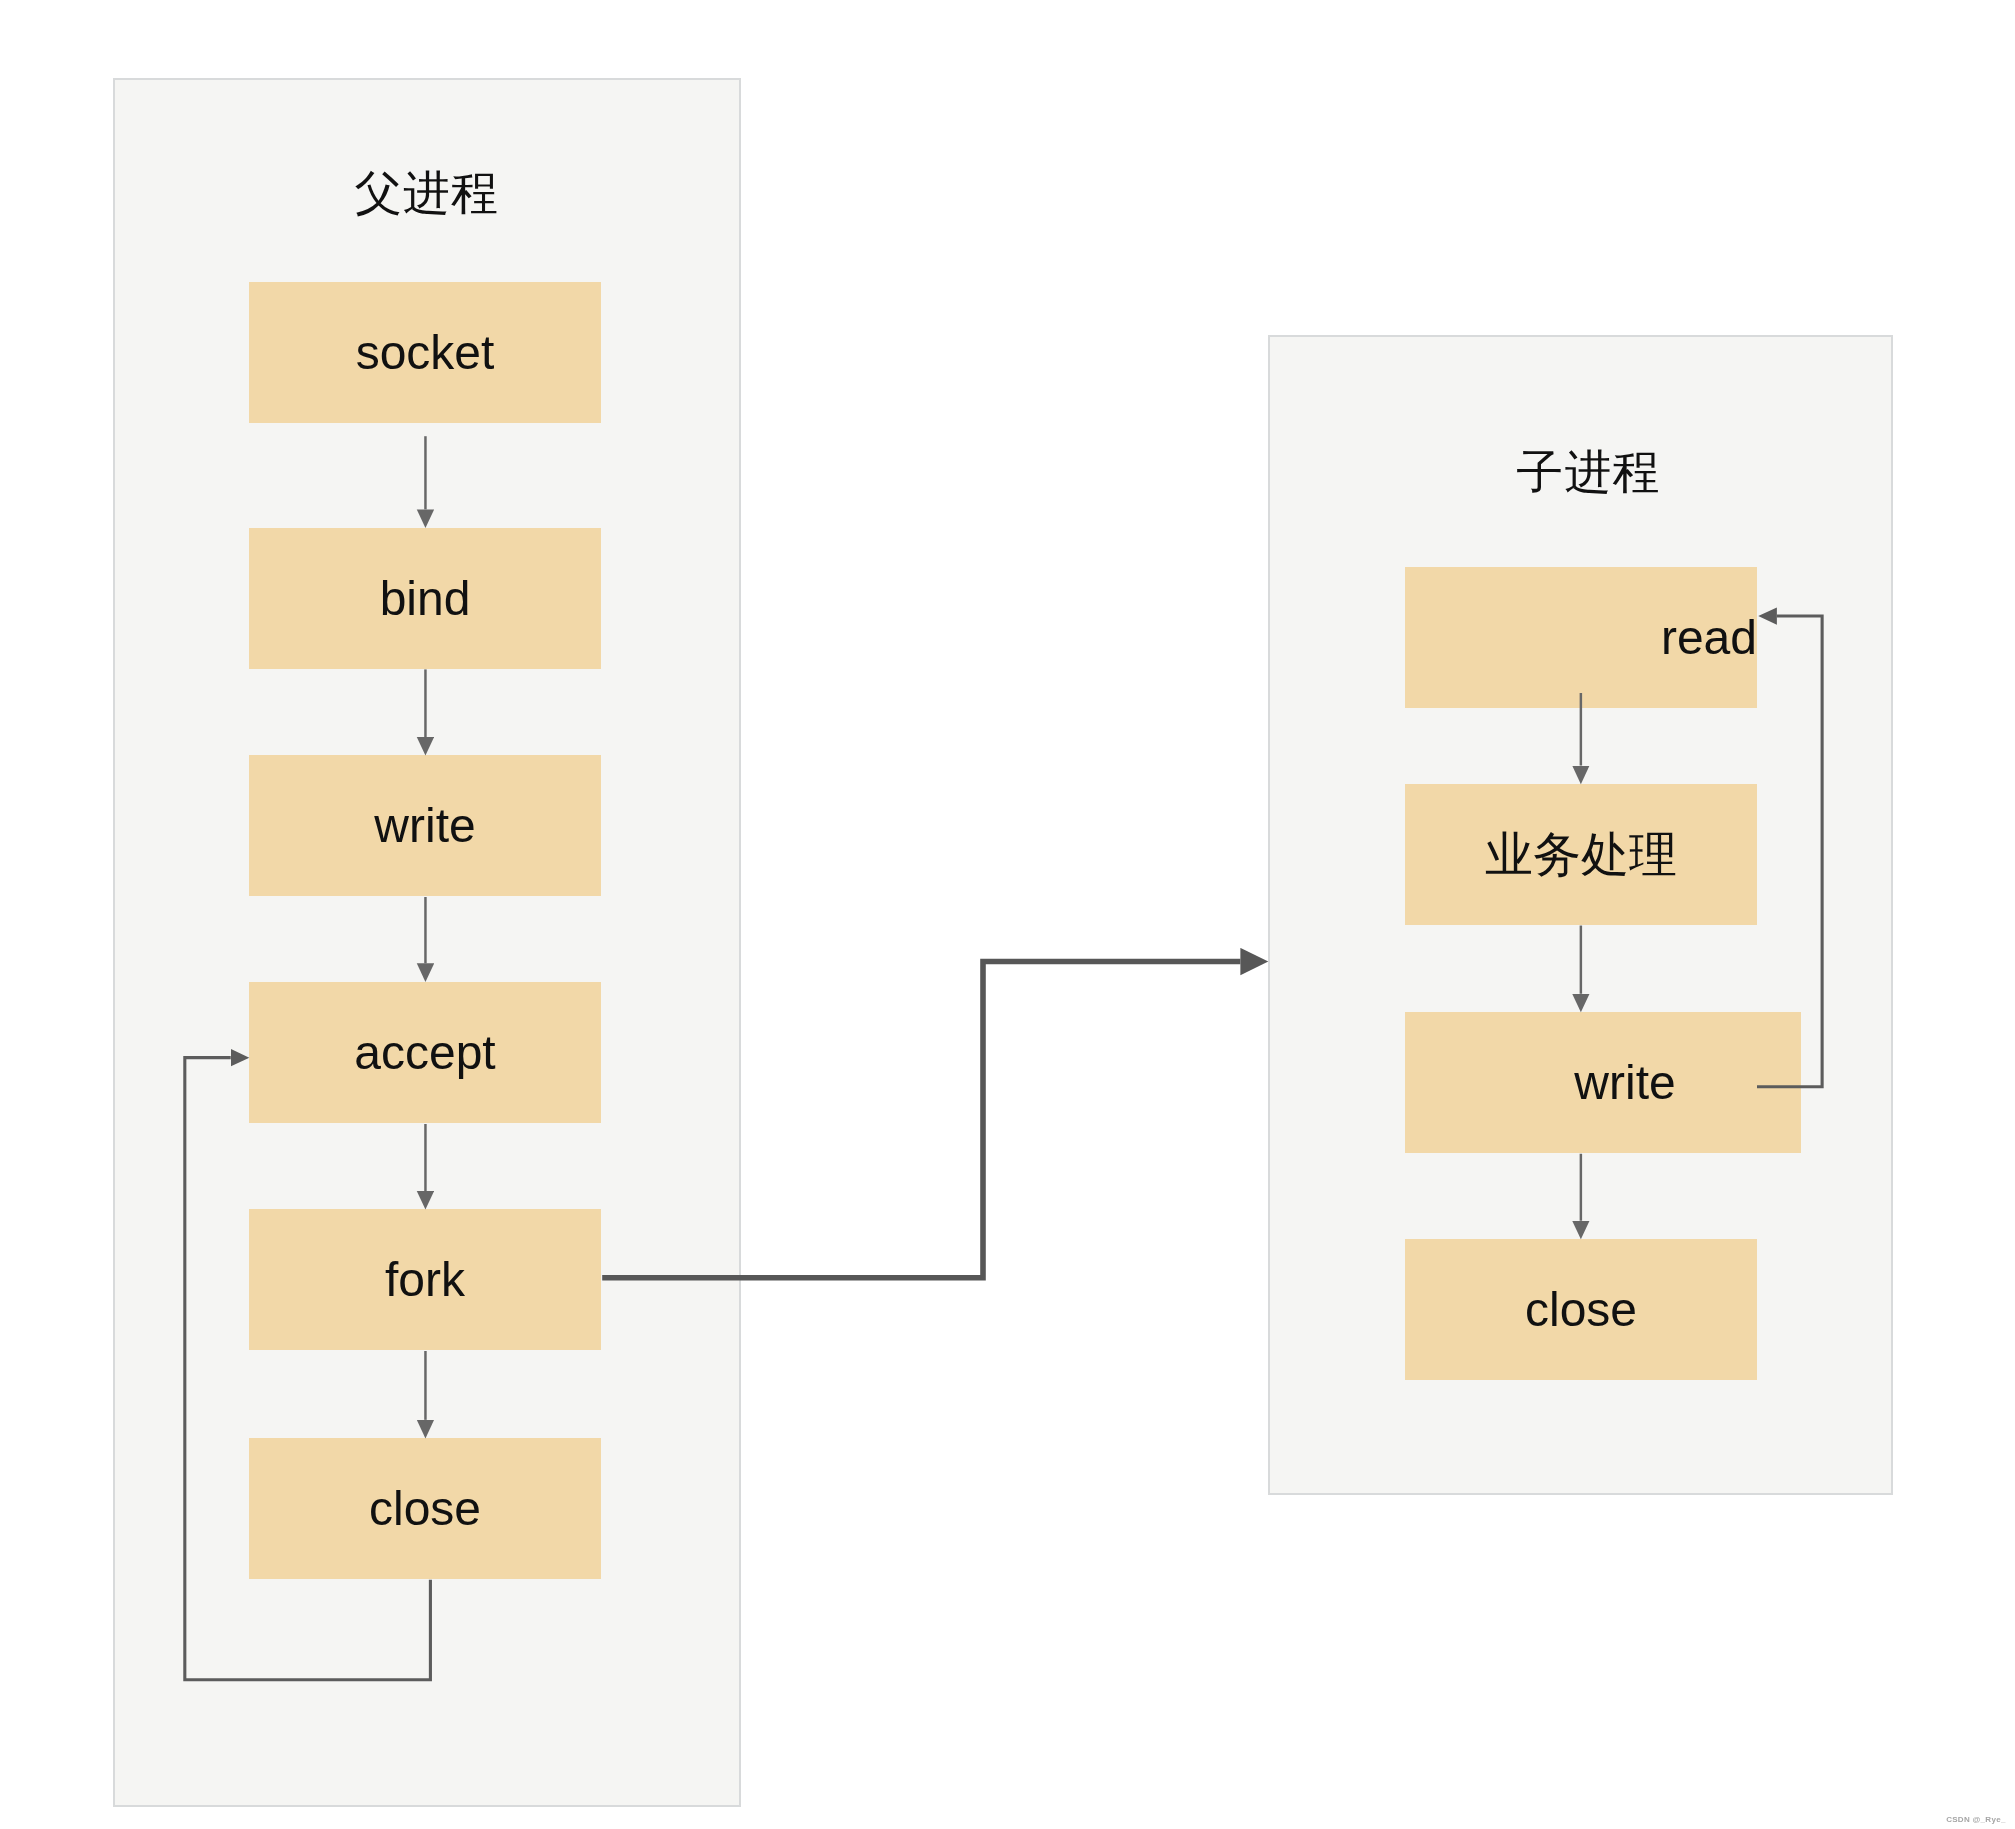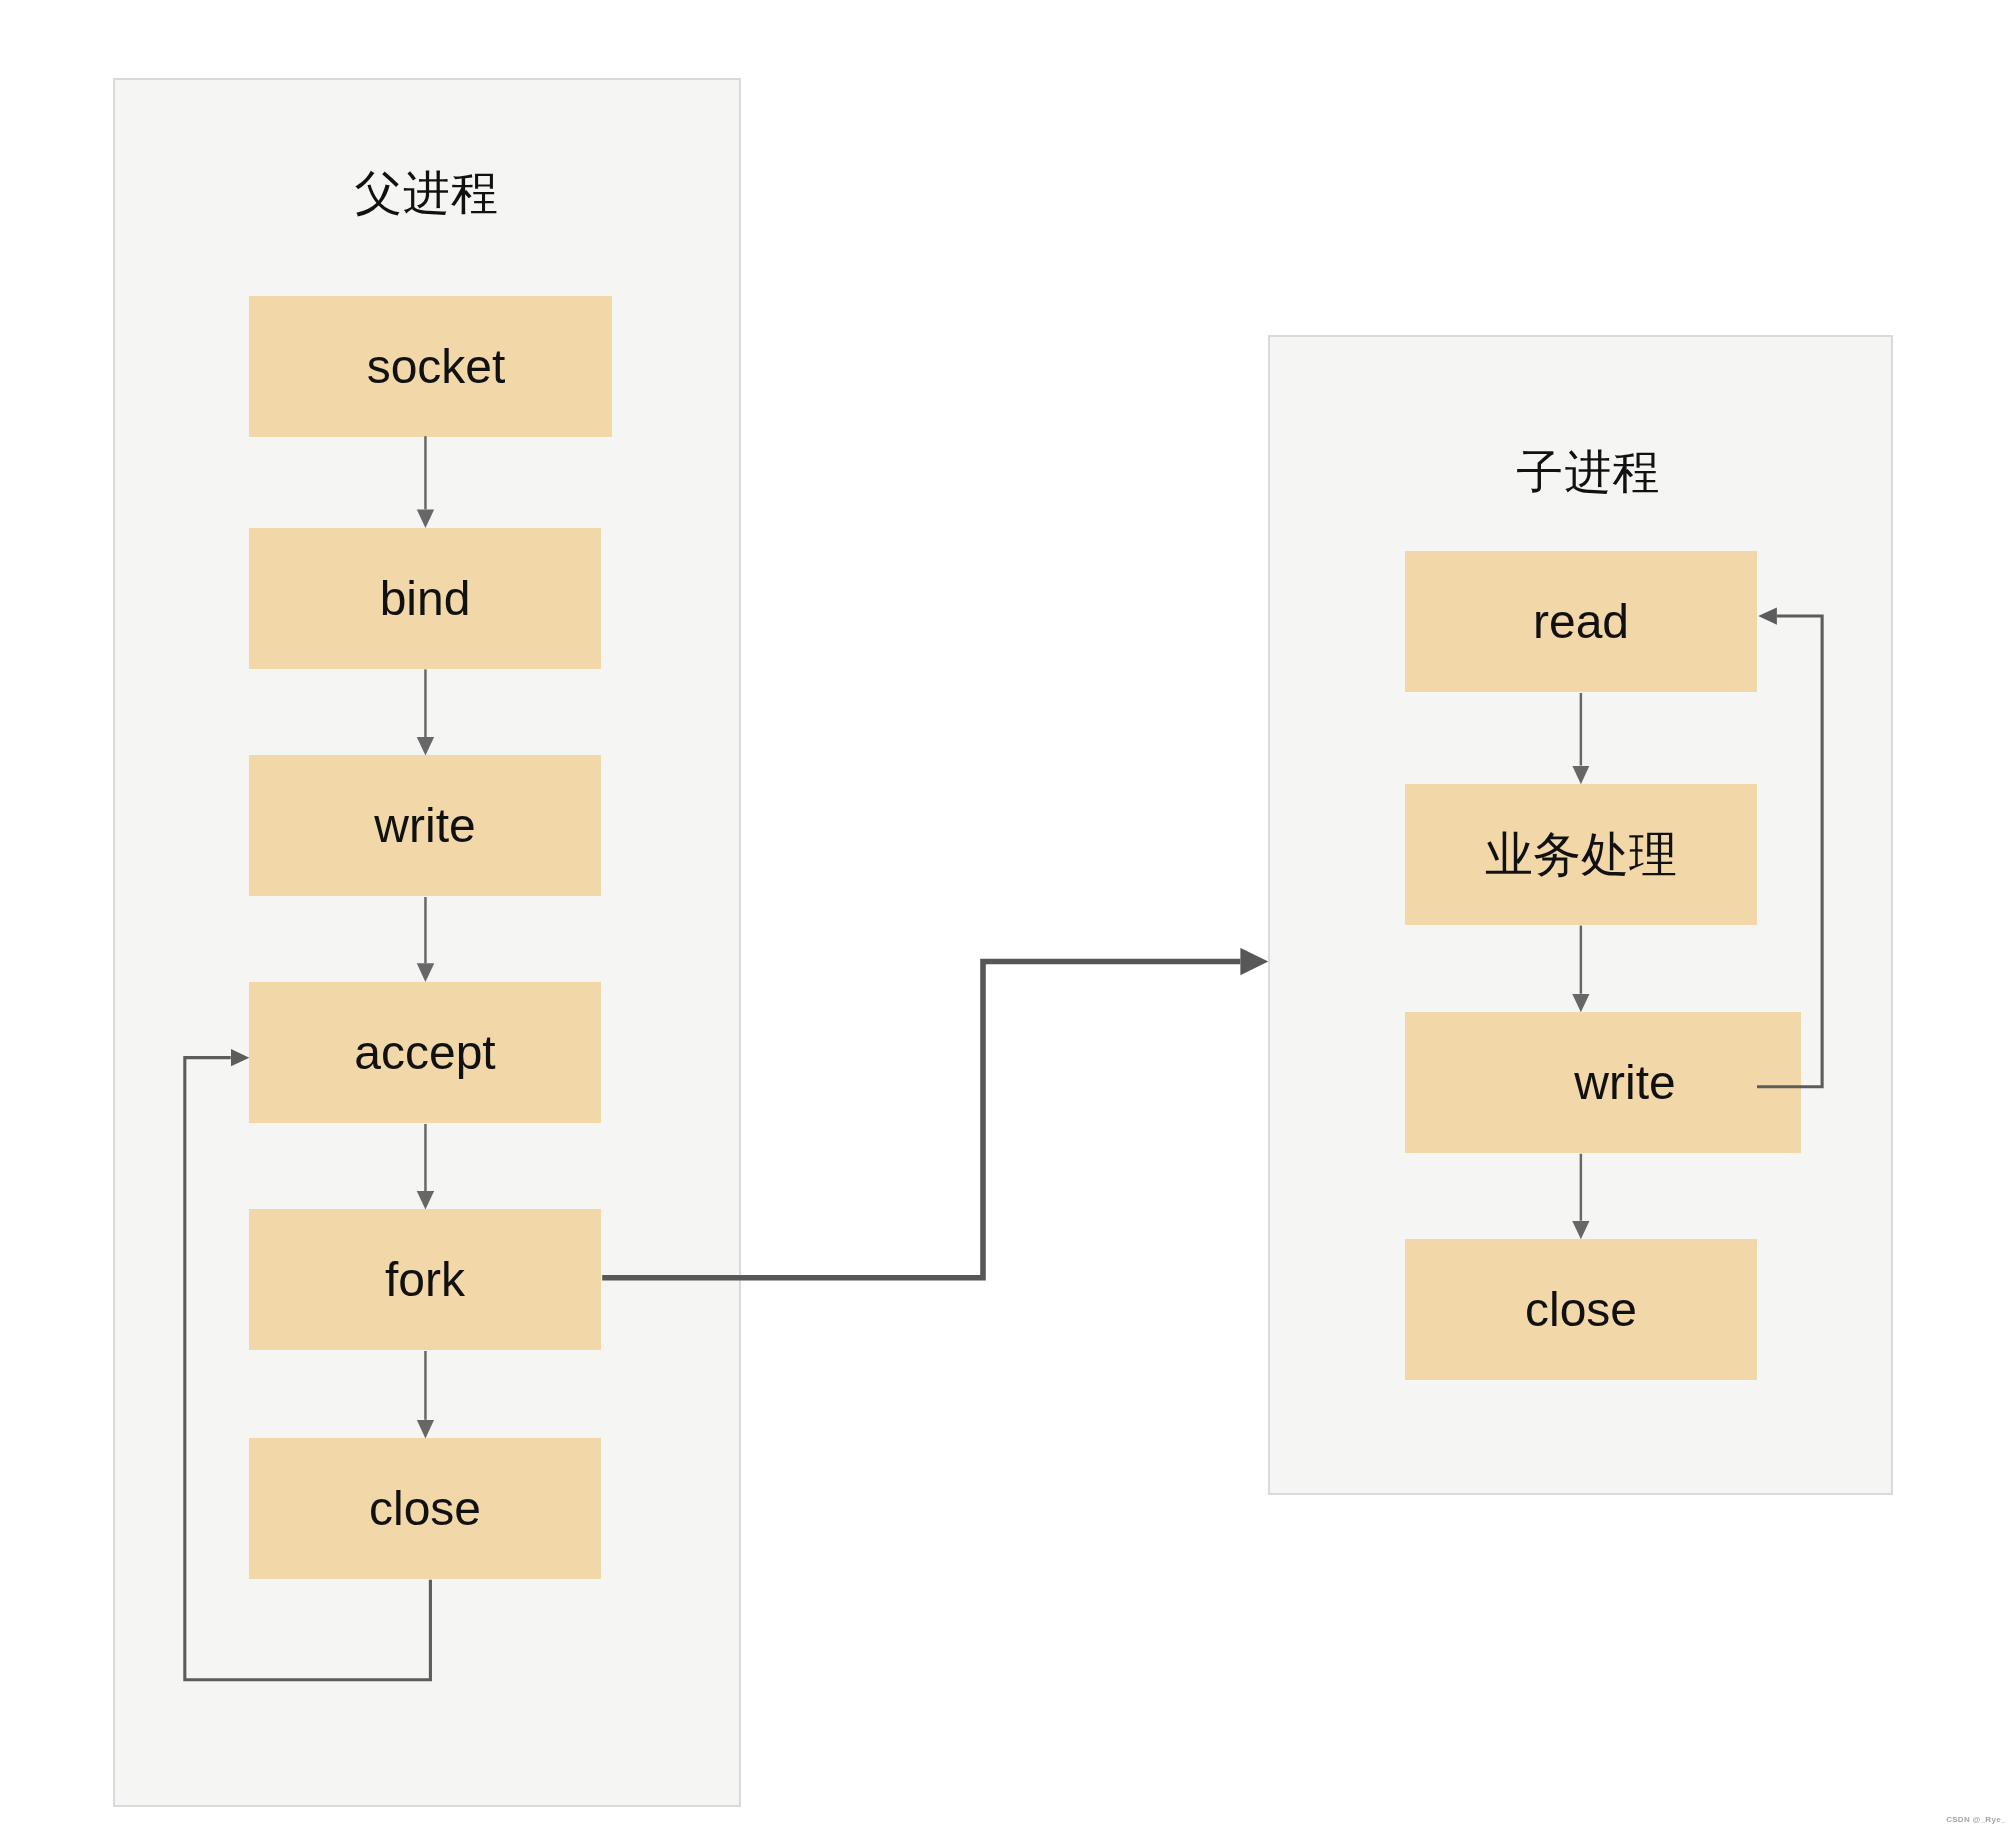--- a/index.html
+++ b/index.html
@@ -41,29 +41,29 @@
     height: 141px;
     background: var(--box-fill, #f2d8a8);
     display: flex;
     align-items: center;
     justify-content: center;
     font-size: 48px;
     color: var(--label-color, #111);
   }
   
   .node.p { left: 249px; }
-  .node.p0 { top: 296px; padding-left: 11px; }
+  .node.p0 { top: 282px; }
   .node.p1 { top: 528px; }
   .node.p2 { top: 755px; }
   .node.p3 { top: 982px; }
   .node.p4 { top: 1209px; }
   .node.p5 { top: 1438px; }
   
   .node.c { left: 1405px; }
-  .node.c0 { top: 551px; }
+  .node.c0 { top: 567px; justify-content: flex-end; }
   .node.c1 { top: 784px; }
   .node.c2 { top: 1012px; padding-left: 44px; }
   .node.c3 { top: 1239px; }
 
   svg.arrows {
     position: absolute;
     left: 0; top: 0;
     width: 2015px;
     height: 1830px;
     pointer-events: none;

